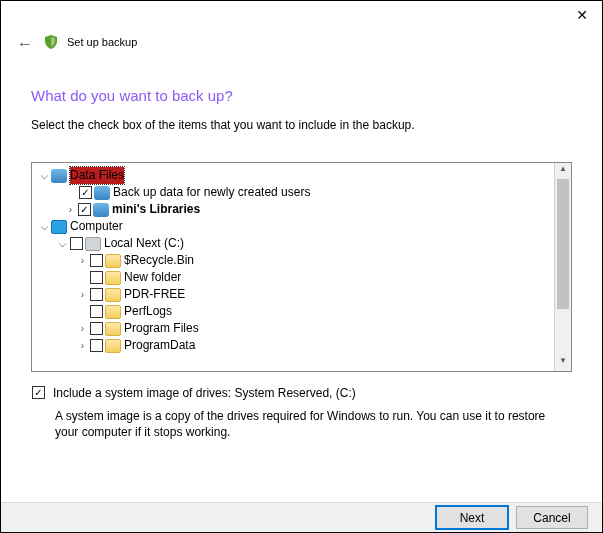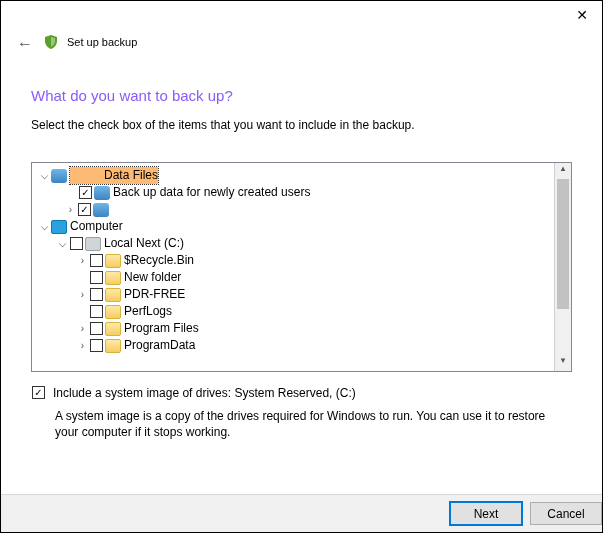--- a/index.html
+++ b/index.html
@@ -144,47 +144,47 @@
     border-radius: 2px;
   }
   .icon-folder {
     background: linear-gradient(#ffe9a8,#f4ce5f);
     border: 1px solid #d8b23e;
     border-radius: 2px;
   }
   .node-label { }
   .node-label.bold { font-weight: bold; }
   .node.selected .node-label {
-    background: #fdba74;
+    background: #b91c1c;
     outline: 1px dotted #333;
-    padding-left: 34px;
   }
 
   .sysimg-row {
     margin-top: 14px;
     display: flex;
     align-items: flex-start;
     gap: 6px;
   }
   .sysimg-desc {
     margin: 8px 4px 0 24px;
     font-size: 12px;
     color: #000000;
     line-height: 1.35;
   }
   .footer {
     position: absolute;
     bottom: 0; left: 0; right: 0;
-    height: 38px;
+    height: 30px;
     border-top: 1px solid #d8d8d8;
     background: #f0f0f0;
     display: flex;
     justify-content: flex-end;
     align-items: center;
     gap: 8px;
+    padding-right: 14px;
   }
   .btn {
     min-width: 72px;
     height: 23px;
     background: #e1e1e1;
     border: 1px solid #adadad;
     font-family: inherit;
     font-size: 12px;
     padding: 0 12px;
   }
@@ -235,20 +235,21 @@
         <span class="cb checked"></span>
         <span class="icon icon-users"></span>
         <span class="node-label">Back up data for newly created users</span>
       </div>
 
       <div class="node">
         <span class="spacer" style="width:28px"></span>
         <span class="ex">›</span>
         <span class="cb checked"></span>
         <span class="icon icon-users"></span>
+        <span class="node-label bold">mini's Libraries</span>
       </div>
 
       <div class="node">
         <span class="spacer" style="width:2px"></span>
         <span class="ex">⌵</span>
         <span class="icon icon-monitor"></span>
         <span class="node-label">Computer</span>
       </div>
 
       <div class="node">

